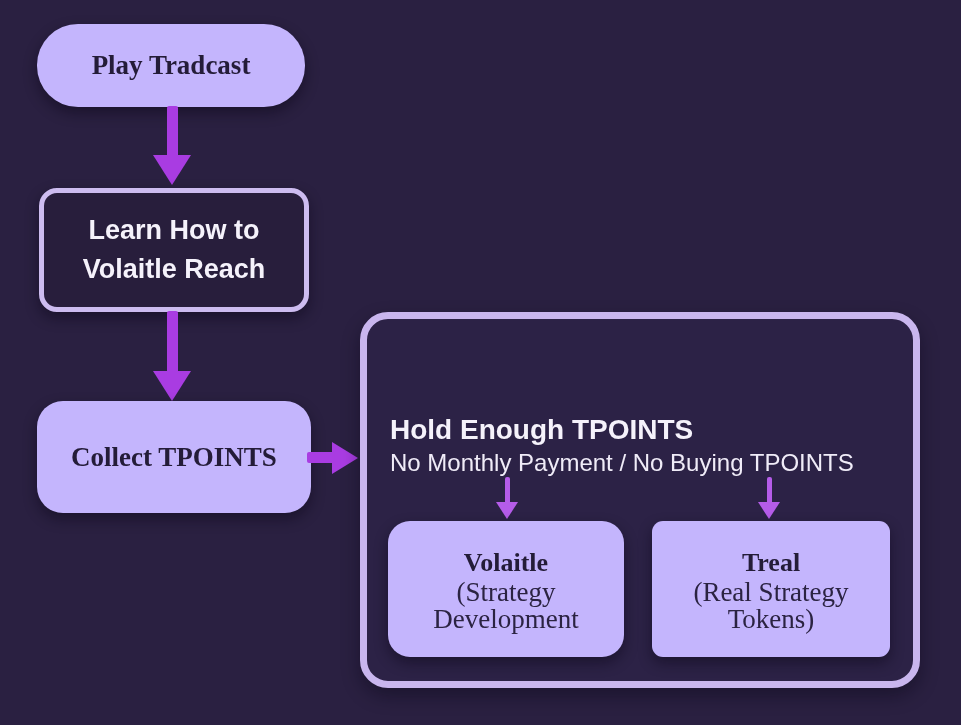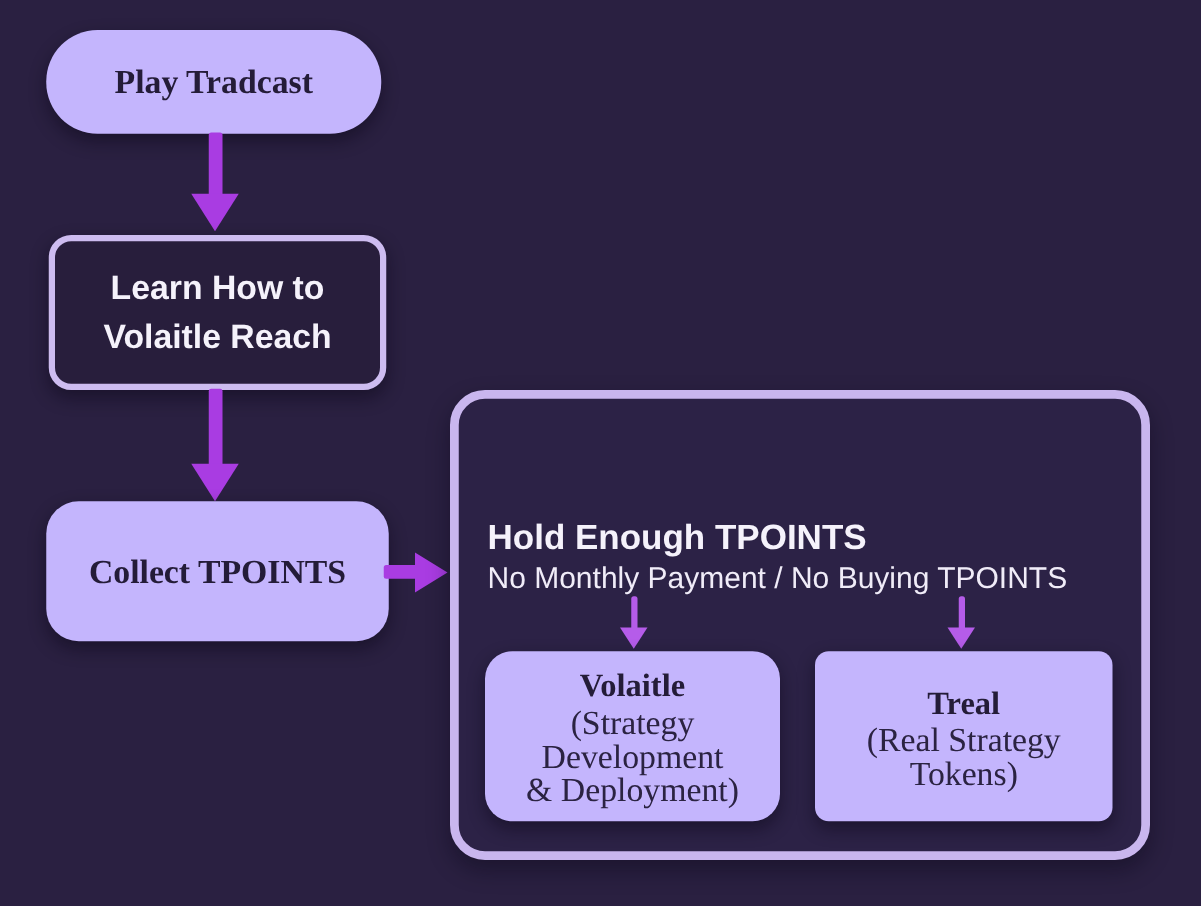--- a/index.html
+++ b/index.html
@@ -142,21 +142,20 @@
   <div class="panel-note">No Monthly Payment / No Buying TPOINTS</div>
 
   <div class="arrow-part thin-stem-v a4-stem"></div>
   <div class="arrow-part thin-head-down a4-head"></div>
   <div class="arrow-part thin-stem-v a5-stem"></div>
   <div class="arrow-part thin-head-down a5-head"></div>
 
   <div class="node lavender sub-node node-strader">
     <div class="sub-title">Volaitle</div>
     <div class="sub-desc">(Strategy Development</div>
-    <div class="sub-desc">&amp; Deployment)</div>
   </div>
 
   <div class="node lavender sub-node node-treal">
     <div class="sub-title">Treal</div>
     <div class="sub-desc">(Real Strategy</div>
     <div class="sub-desc">Tokens)</div>
   </div>
 
 </div>
 

